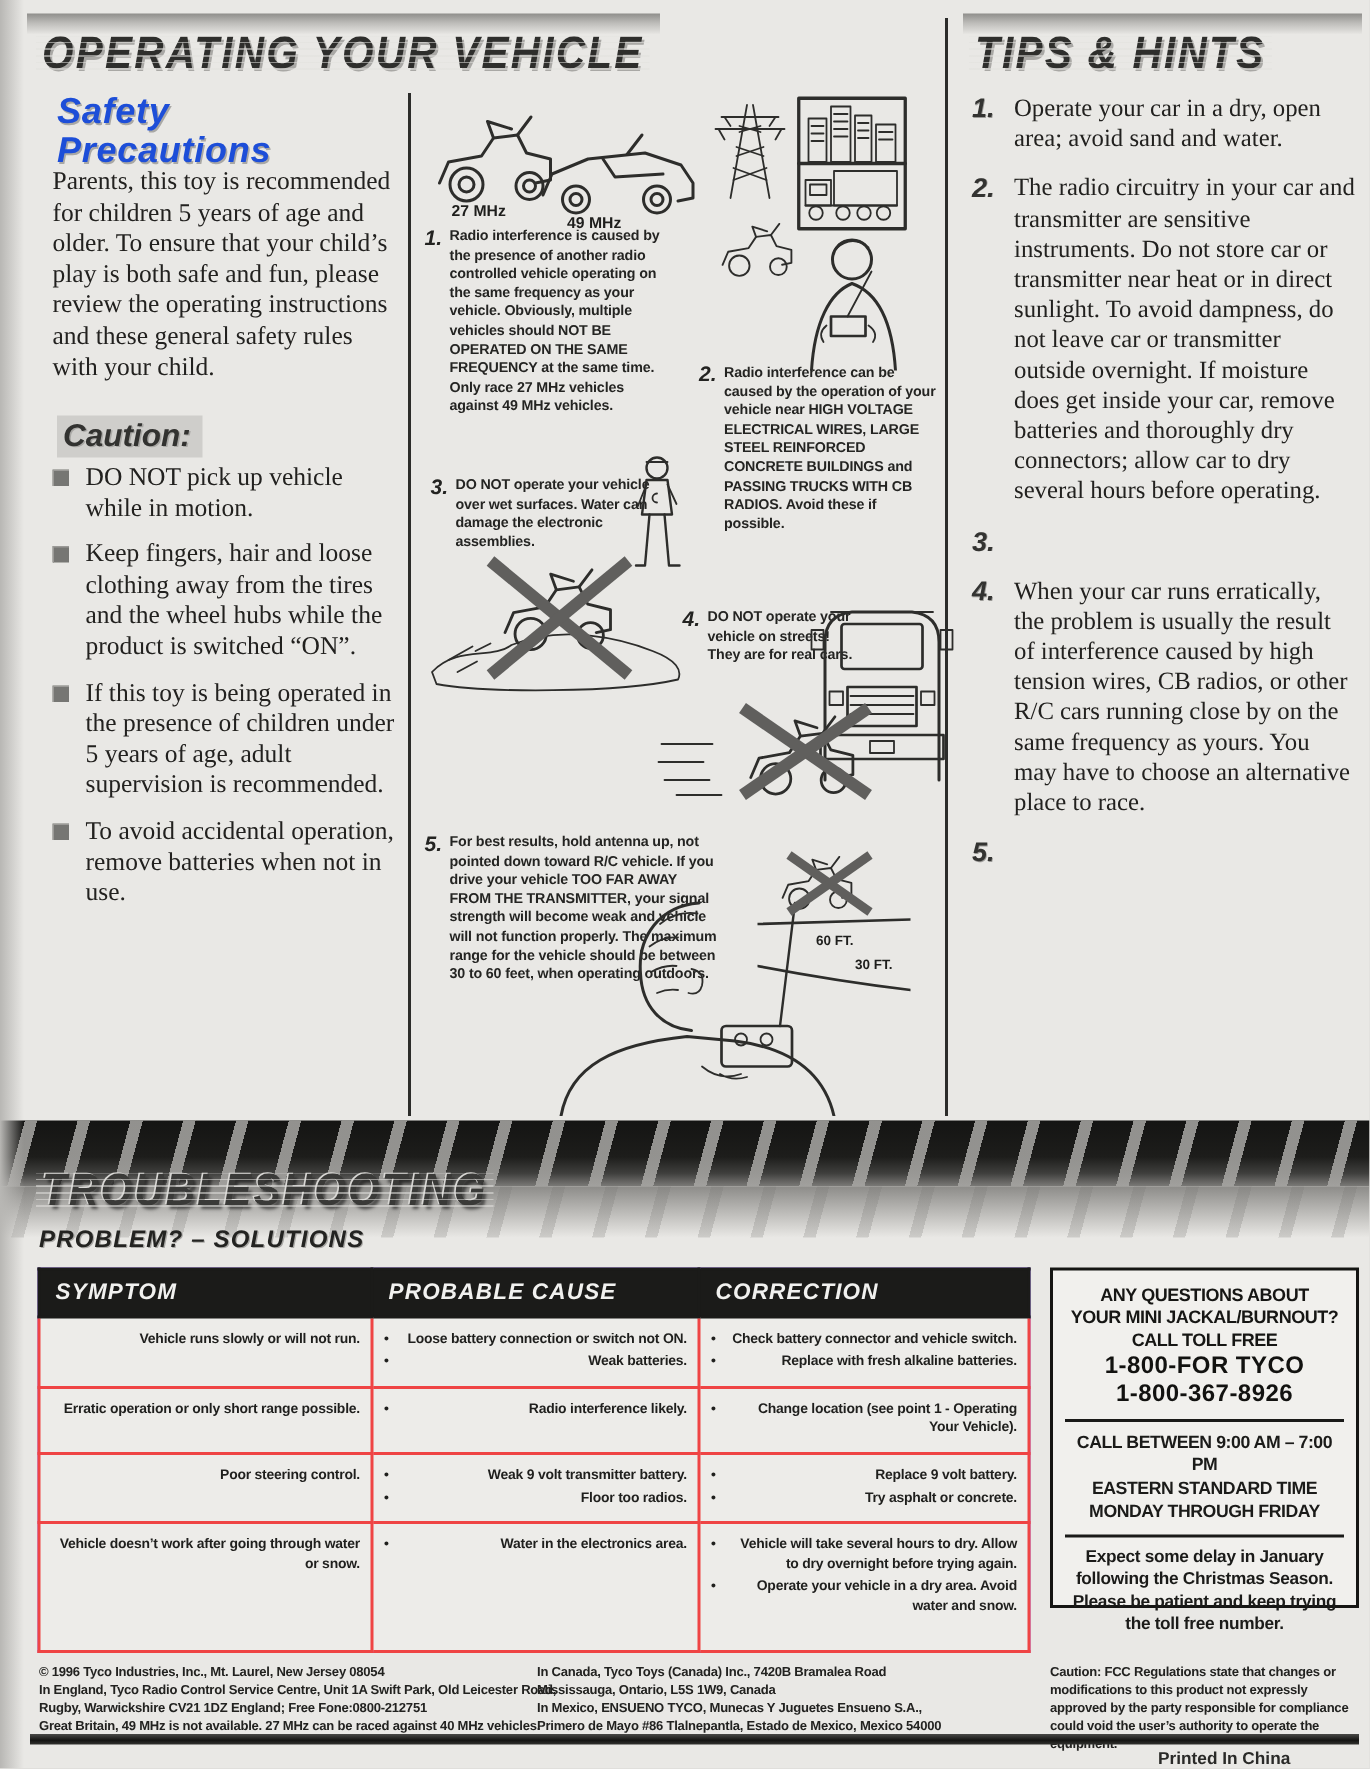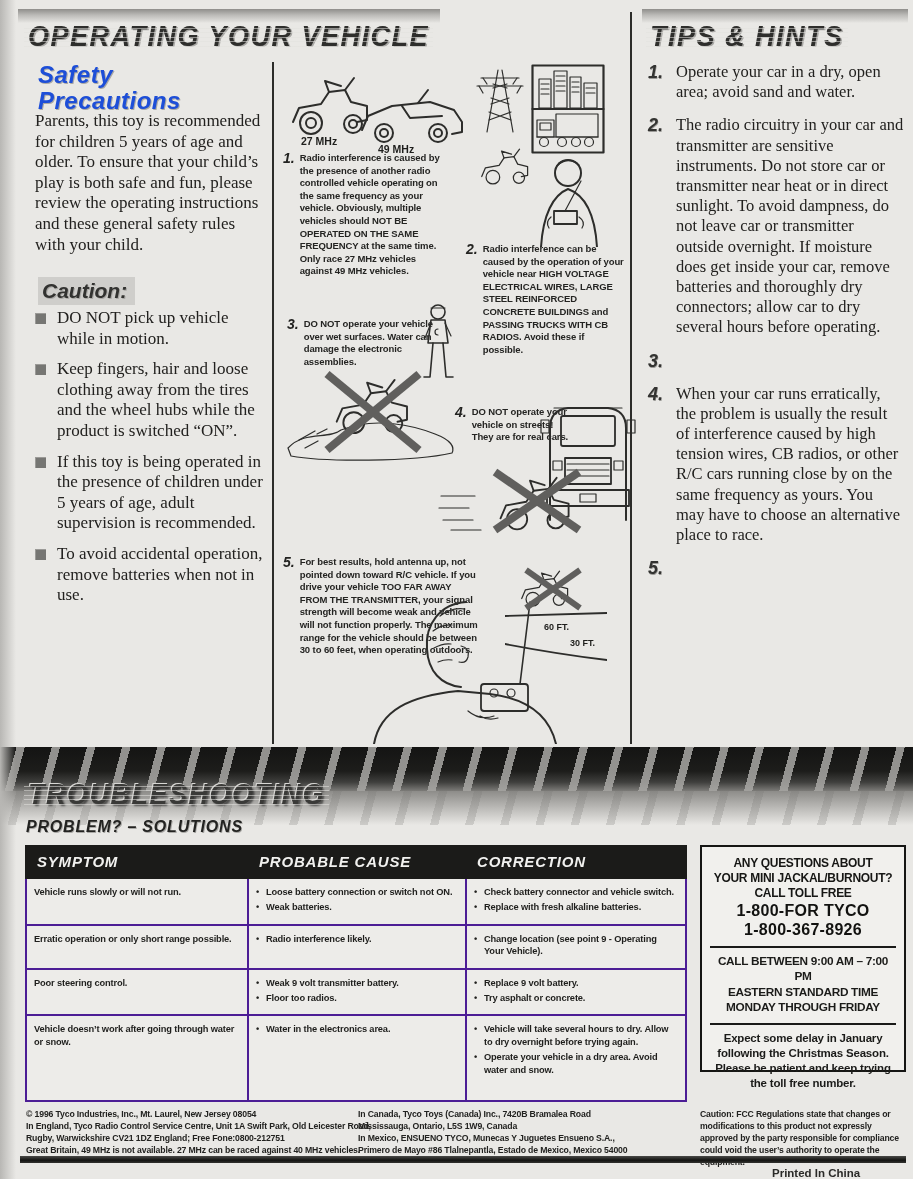--- a/index.html
+++ b/index.html
@@ -51,22 +51,22 @@
      background:
        repeating-linear-gradient(105deg,rgba(0,0,0,0) 0 16px,rgba(120,119,116,.25) 16px 24px,rgba(0,0,0,0) 24px 34px),
        linear-gradient(to bottom,#8d8c89,rgba(233,232,229,0));}
   .trouble{color:#3a3a38;text-shadow:-1px -1px 0 #d8d7d4,2px 2px 2px rgba(0,0,0,.55);}
   .problem-title{position:absolute;font:italic 900 16px/18px "Liberation Sans",sans-serif;color:#232321;
        letter-spacing:.8px;text-shadow:.8px .8px 0 #a9a8a5;}
   
   .ts-table{position:absolute;border-collapse:collapse;table-layout:fixed;background:#8b5cf6;}
   .ts-table th{background:#1b1b19;color:#f1f1ef;font:italic 900 15px/16px "Liberation Sans",sans-serif;
        letter-spacing:.8px;text-align:left;padding:7px 10px;border:2px solid #1b1b19;}
-  .ts-table td{border:2px solid #4c1d95;vertical-align:top;padding:7px 7px;
-       font:700 9.3px/12.4px "Liberation Sans",sans-serif;color:#1f1f1d;letter-spacing:-.15px;background:#edece9;}
+  .ts-table td{border:2px solid #ef4444;vertical-align:top;padding:7px 7px;
+       font:700 9.3px/12.4px "Liberation Sans",sans-serif;color:#1f1f1d;letter-spacing:-.15px;background:#edece9;text-align:right;}
   .cell-list{list-style:none;margin:0;padding:0;}
   .cell-list li{position:relative;padding-left:10px;margin-bottom:3px;}
   .cell-list li::before{content:"•";position:absolute;left:0;top:0;}
   
   .qbox{position:absolute;border:2px solid #151513;background:#f1f0ed;box-sizing:border-box;
        text-align:center;padding:9px 6px 6px 6px;}
   .q1{font:700 12px/15px "Liberation Sans",sans-serif;letter-spacing:-.3px;color:#161614;}
   .qphone{font:700 16px/19px "Liberation Sans",sans-serif;letter-spacing:.3px;color:#121210;}
   .qdiv{border-top:2px solid #1a1a18;margin:7px 2px 6px 2px;}
   .qsub{font:700 11.8px/15.4px "Liberation Sans",sans-serif;letter-spacing:-.3px;color:#1b1b19;}
@@ -336,21 +336,21 @@
       </tr>
       <tr style="height:42px;">
         <td>Erratic operation or only short range possible.</td>
         <td>
             <ul class="cell-list">
           <li>Radio interference likely.</li>
             </ul>
           </td>
         <td>
             <ul class="cell-list">
-          <li>Change location (see point 9 - Operating Your Vehicle).</li>
+          <li>Change location (see point 1 - Operating Your Vehicle).</li>
             </ul>
           </td>
       </tr>
       <tr style="height:44px;">
         <td>Poor steering control.</td>
         <td>
             <ul class="cell-list">
           <li>Weak 9 volt transmitter battery.</li>
           <li>Floor too radios.</li>
             </ul>

